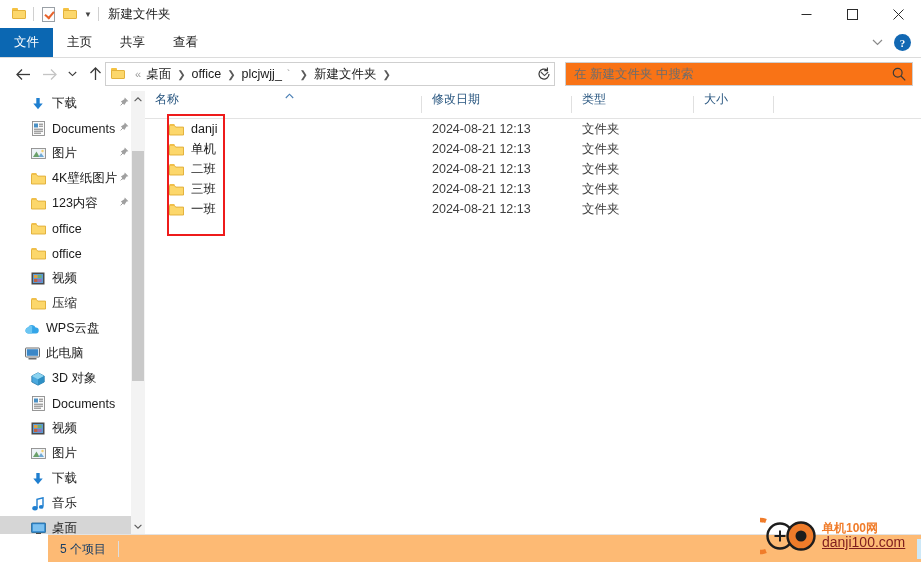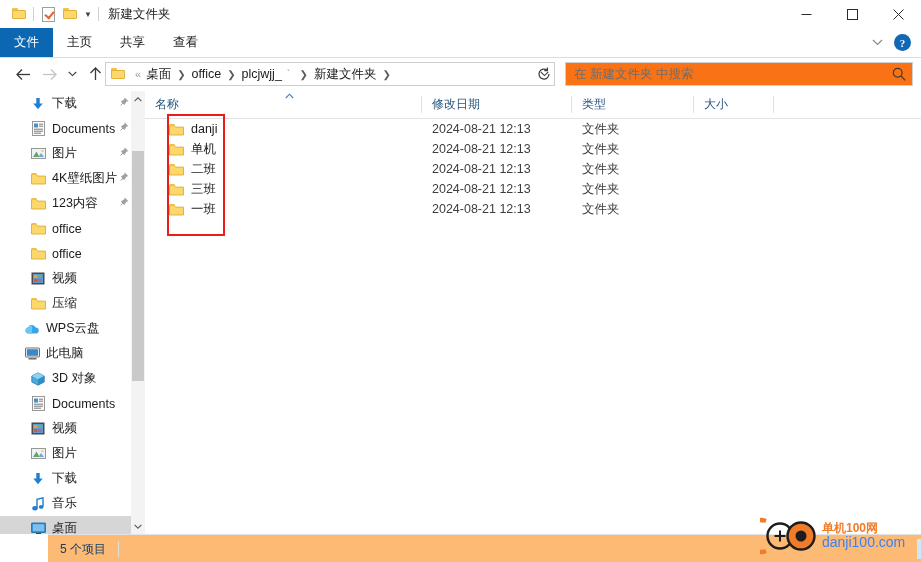--- a/index.html
+++ b/index.html
@@ -345,21 +345,21 @@
     position: relative;
     height: 27px;
     border-bottom: 1px solid #e3e3e3;
     display: flex;
     align-items: center;
   }
   .col {
     position: relative;
     height: 27px;
     display: flex;
-    align-items: center;
+    align-items: flex-start;
     font-size: 12px;
     color: #27557f;
     box-sizing: border-box;
     padding-left: 10px;
   }
   .col .divider {
     position: absolute;
     right: 0; top: 5px;
     width: 1px; height: 17px;
     background: #e0e0e0;
@@ -469,23 +469,24 @@
   }
   .wm-cn {
     font-size: 12px;
     color: #f07c2a;
     font-weight: bold;
     letter-spacing: 0px;
     white-space: nowrap;
   }
   .wm-en {
     font-size: 14px;
-    color: #3b82f6;
+    color: #7f1d1d;
     white-space: nowrap;
     margin-top: 1px;
+    text-decoration: underline;
   }
 </style>
 </head>
 <body>
 
 <div class="window">
 
   <div class="titlebar">
     <div class="qat">
       <div class="qat-btn">

